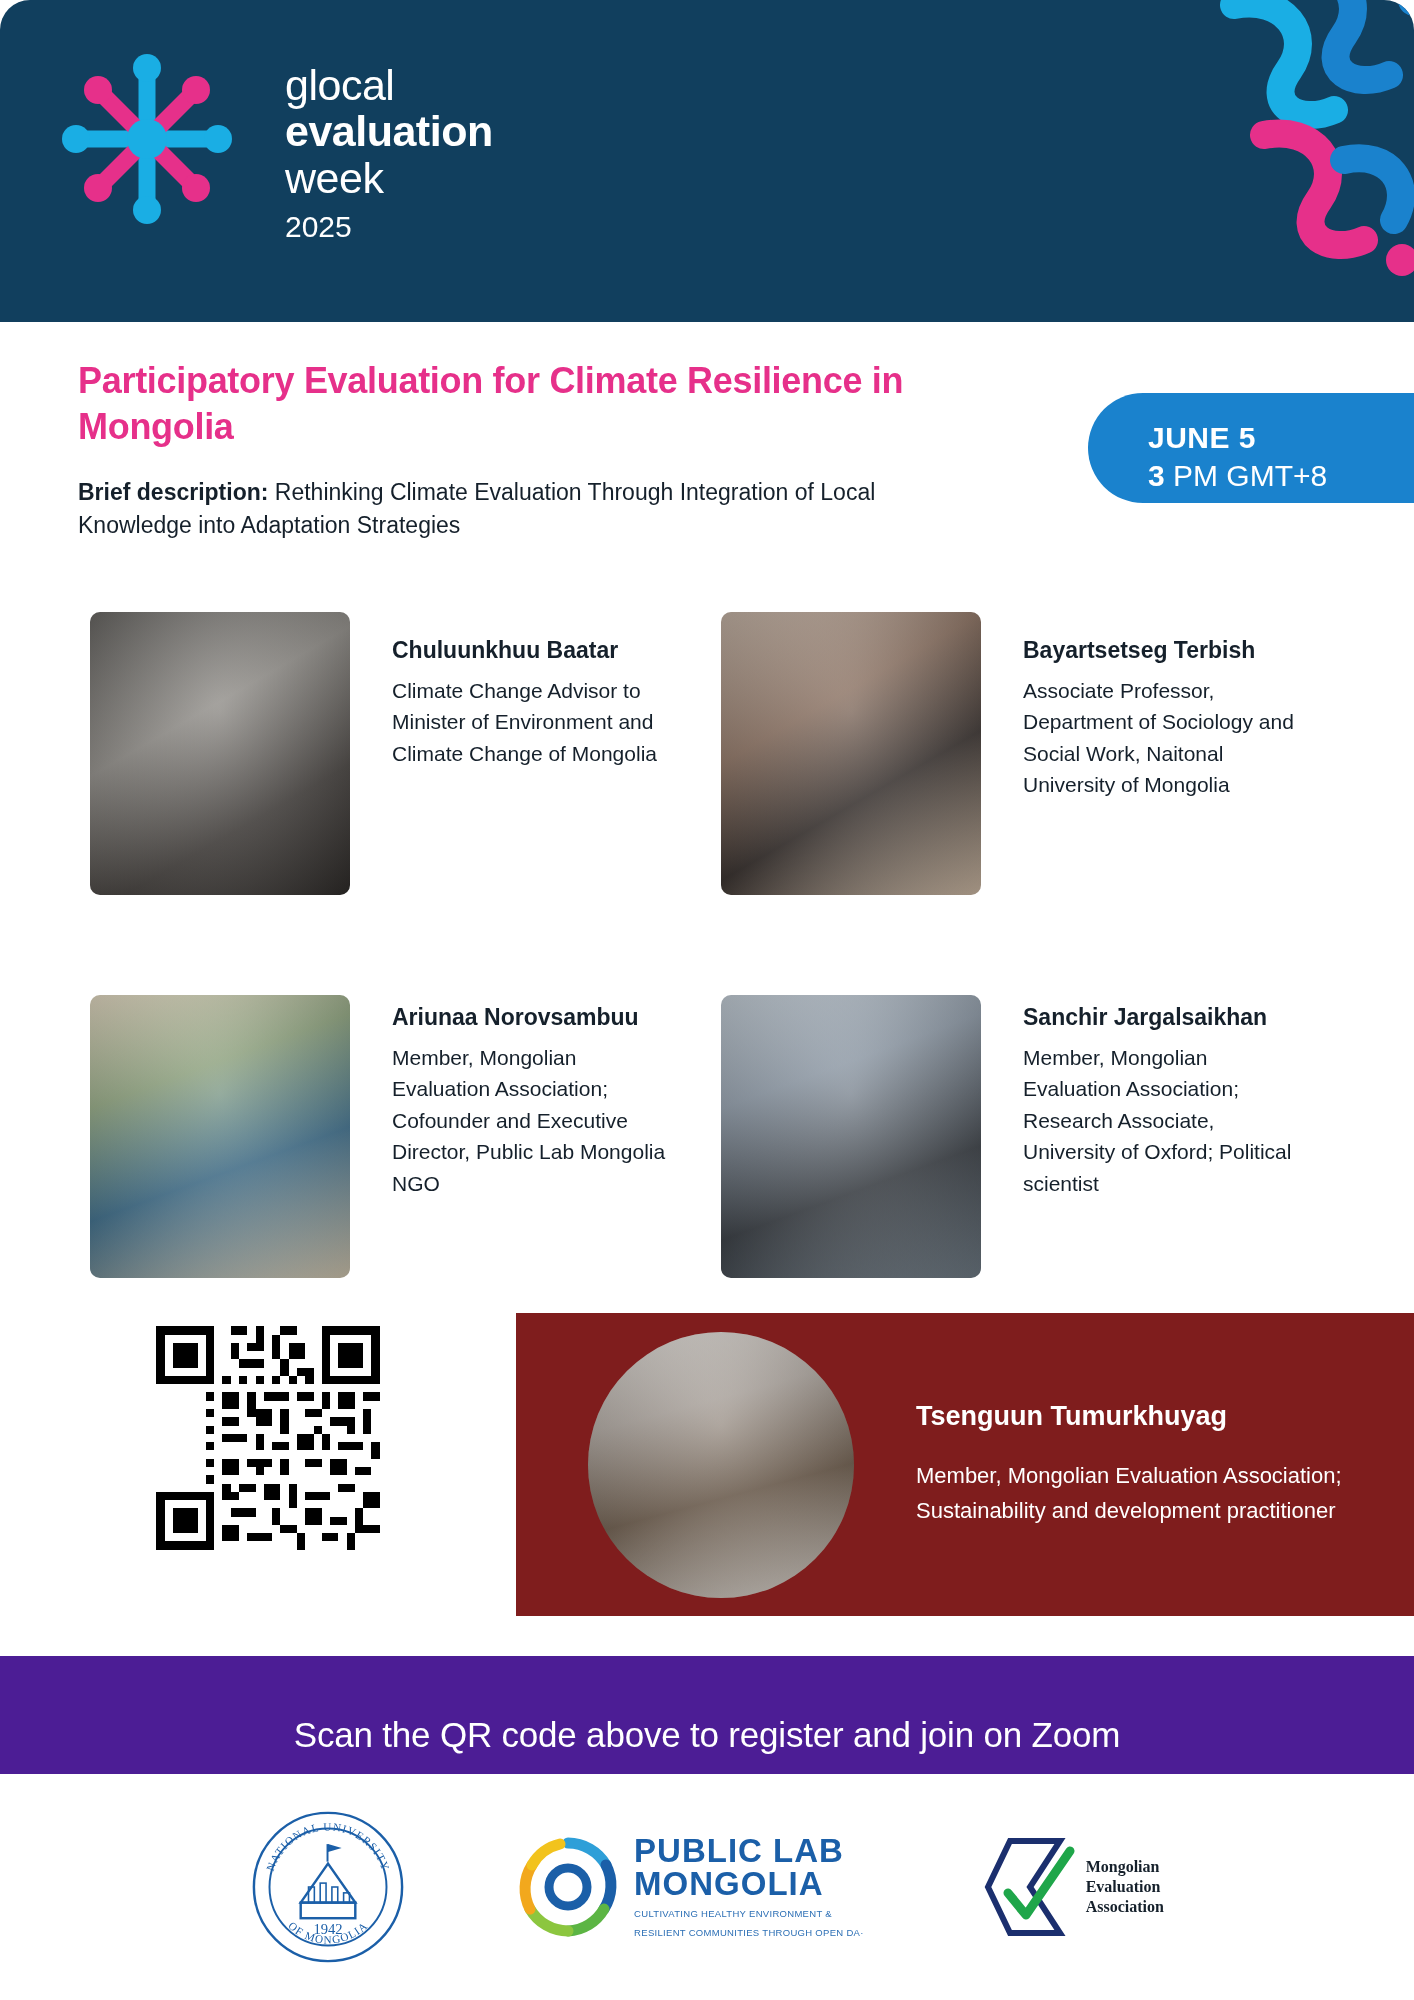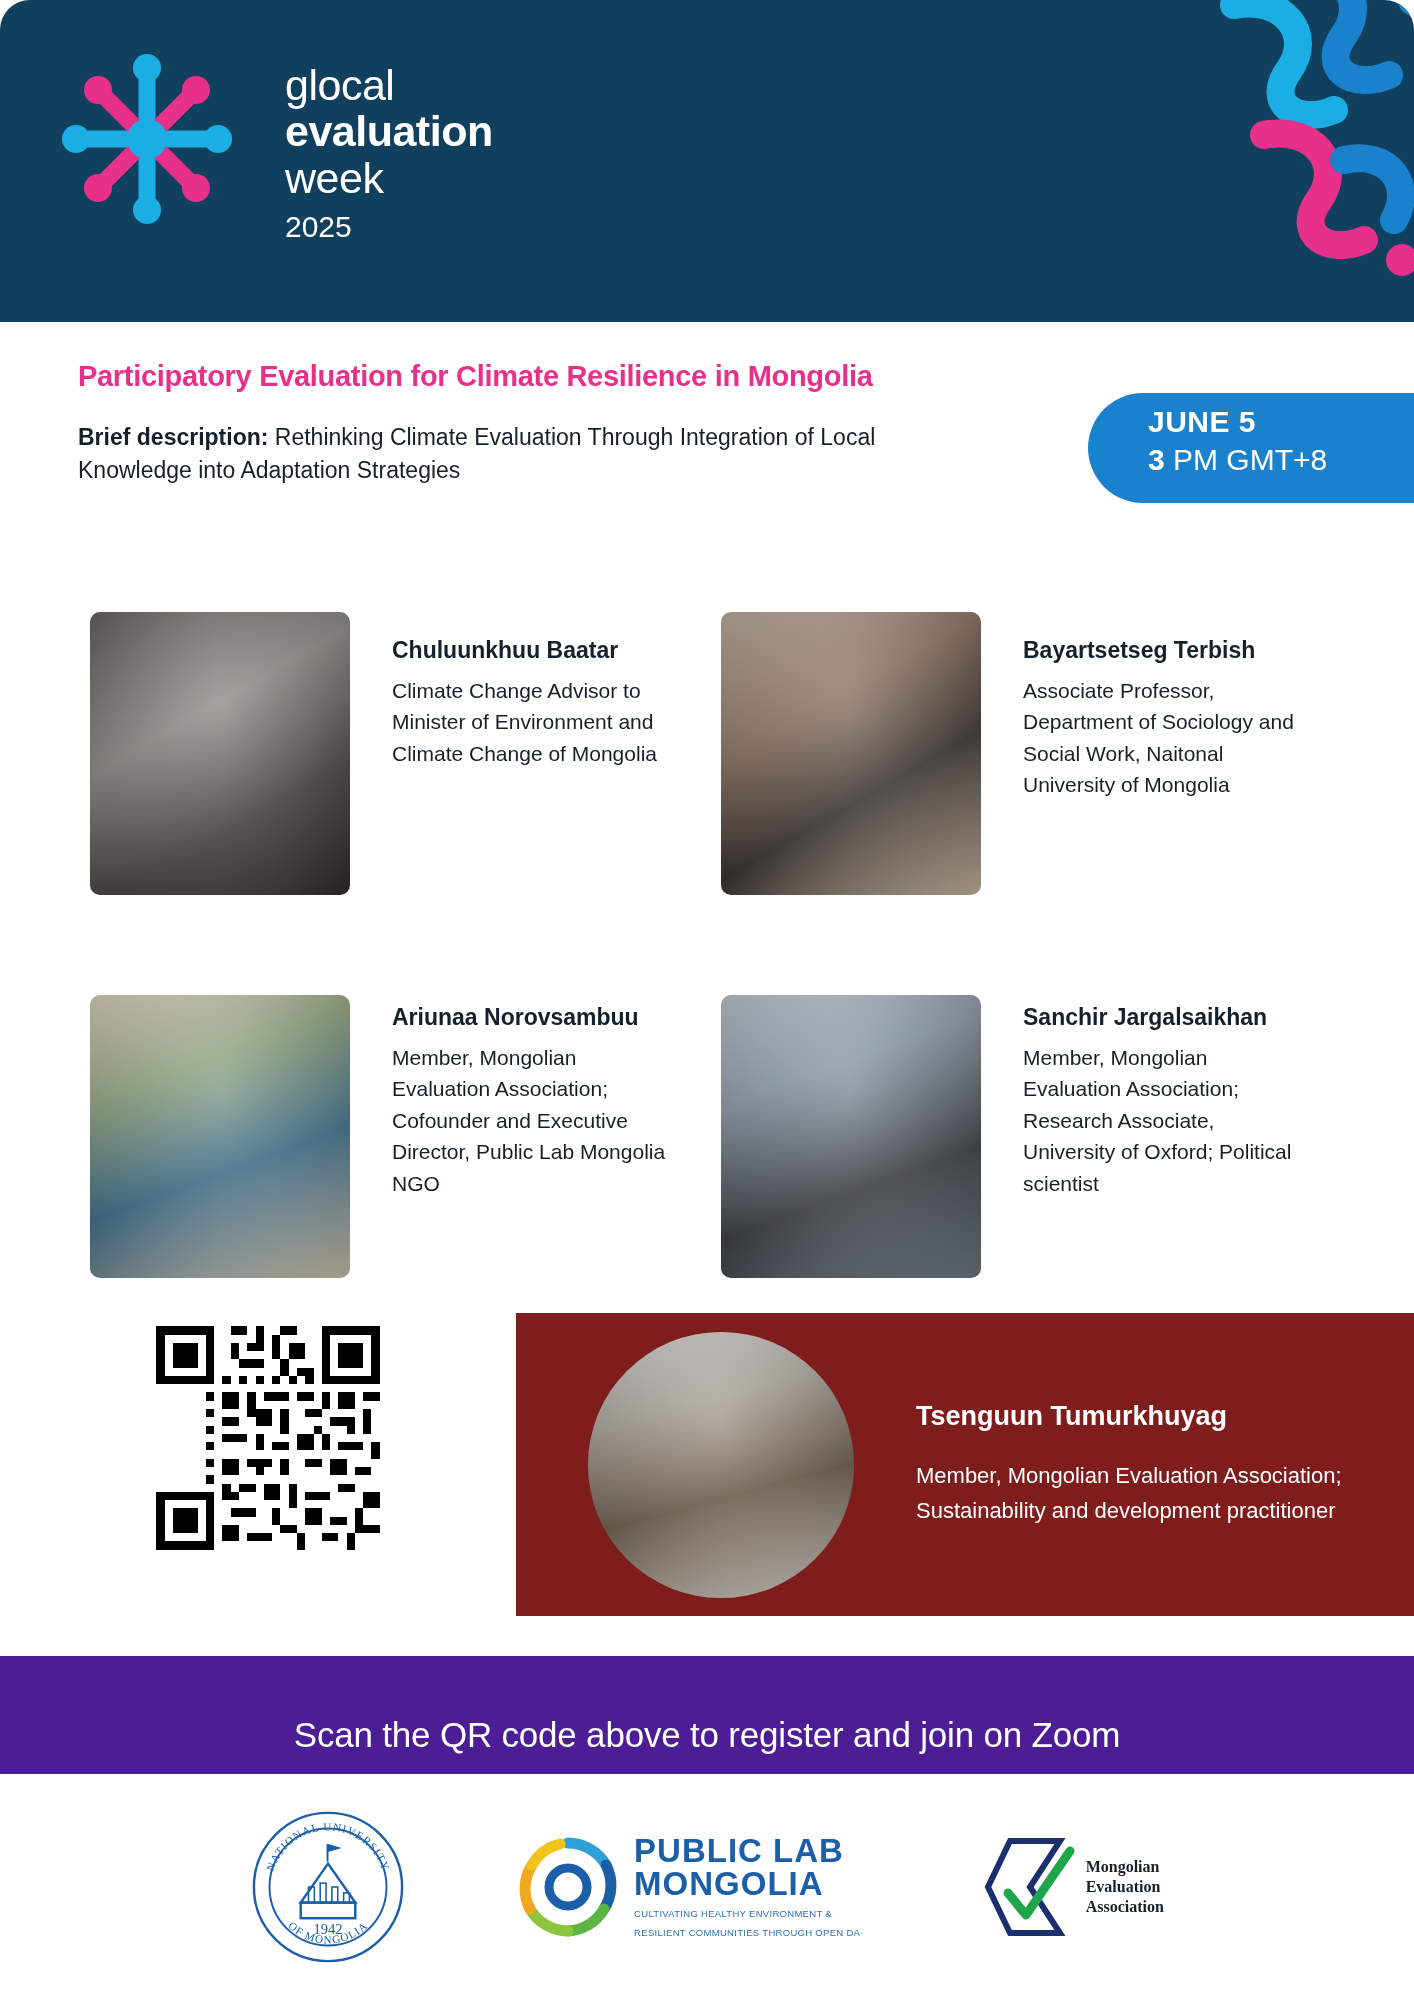--- a/index.html
+++ b/index.html
@@ -55,21 +55,21 @@
 
   
   .title-block {
     position: absolute;
     left: 78px;
     top: 358px;
     width: 880px;
   }
   .title {
     color: #e6308a;
-    font-size: 29px;
+    font-size: 36px;
     font-weight: 700;
     line-height: 1.28;
     letter-spacing: -0.3px;
   }
   .brief {
     margin-top: 26px;
     color: #15202b;
     font-size: 23px;
     line-height: 1.42;
   }
@@ -77,21 +77,21 @@
 
   .date-badge {
     position: absolute;
     right: 0;
     top: 393px;
     width: 326px;
     height: 110px;
     background: #1a82cd;
     border-radius: 55px 0 0 55px;
     color: #ffffff;
-    padding: 12px 0 0 60px;
+    padding: 28px 0 0 60px;
   }
   .date-badge .d1 { font-size: 30px; font-weight: 700; letter-spacing: 0.5px; }
   .date-badge .d2 { font-size: 30px; font-weight: 400; margin-top: 4px; }
   .date-badge .d2 b { font-weight: 700; }
 
   
   .speakers {
     position: absolute;
     left: 90px;
     top: 612px;

